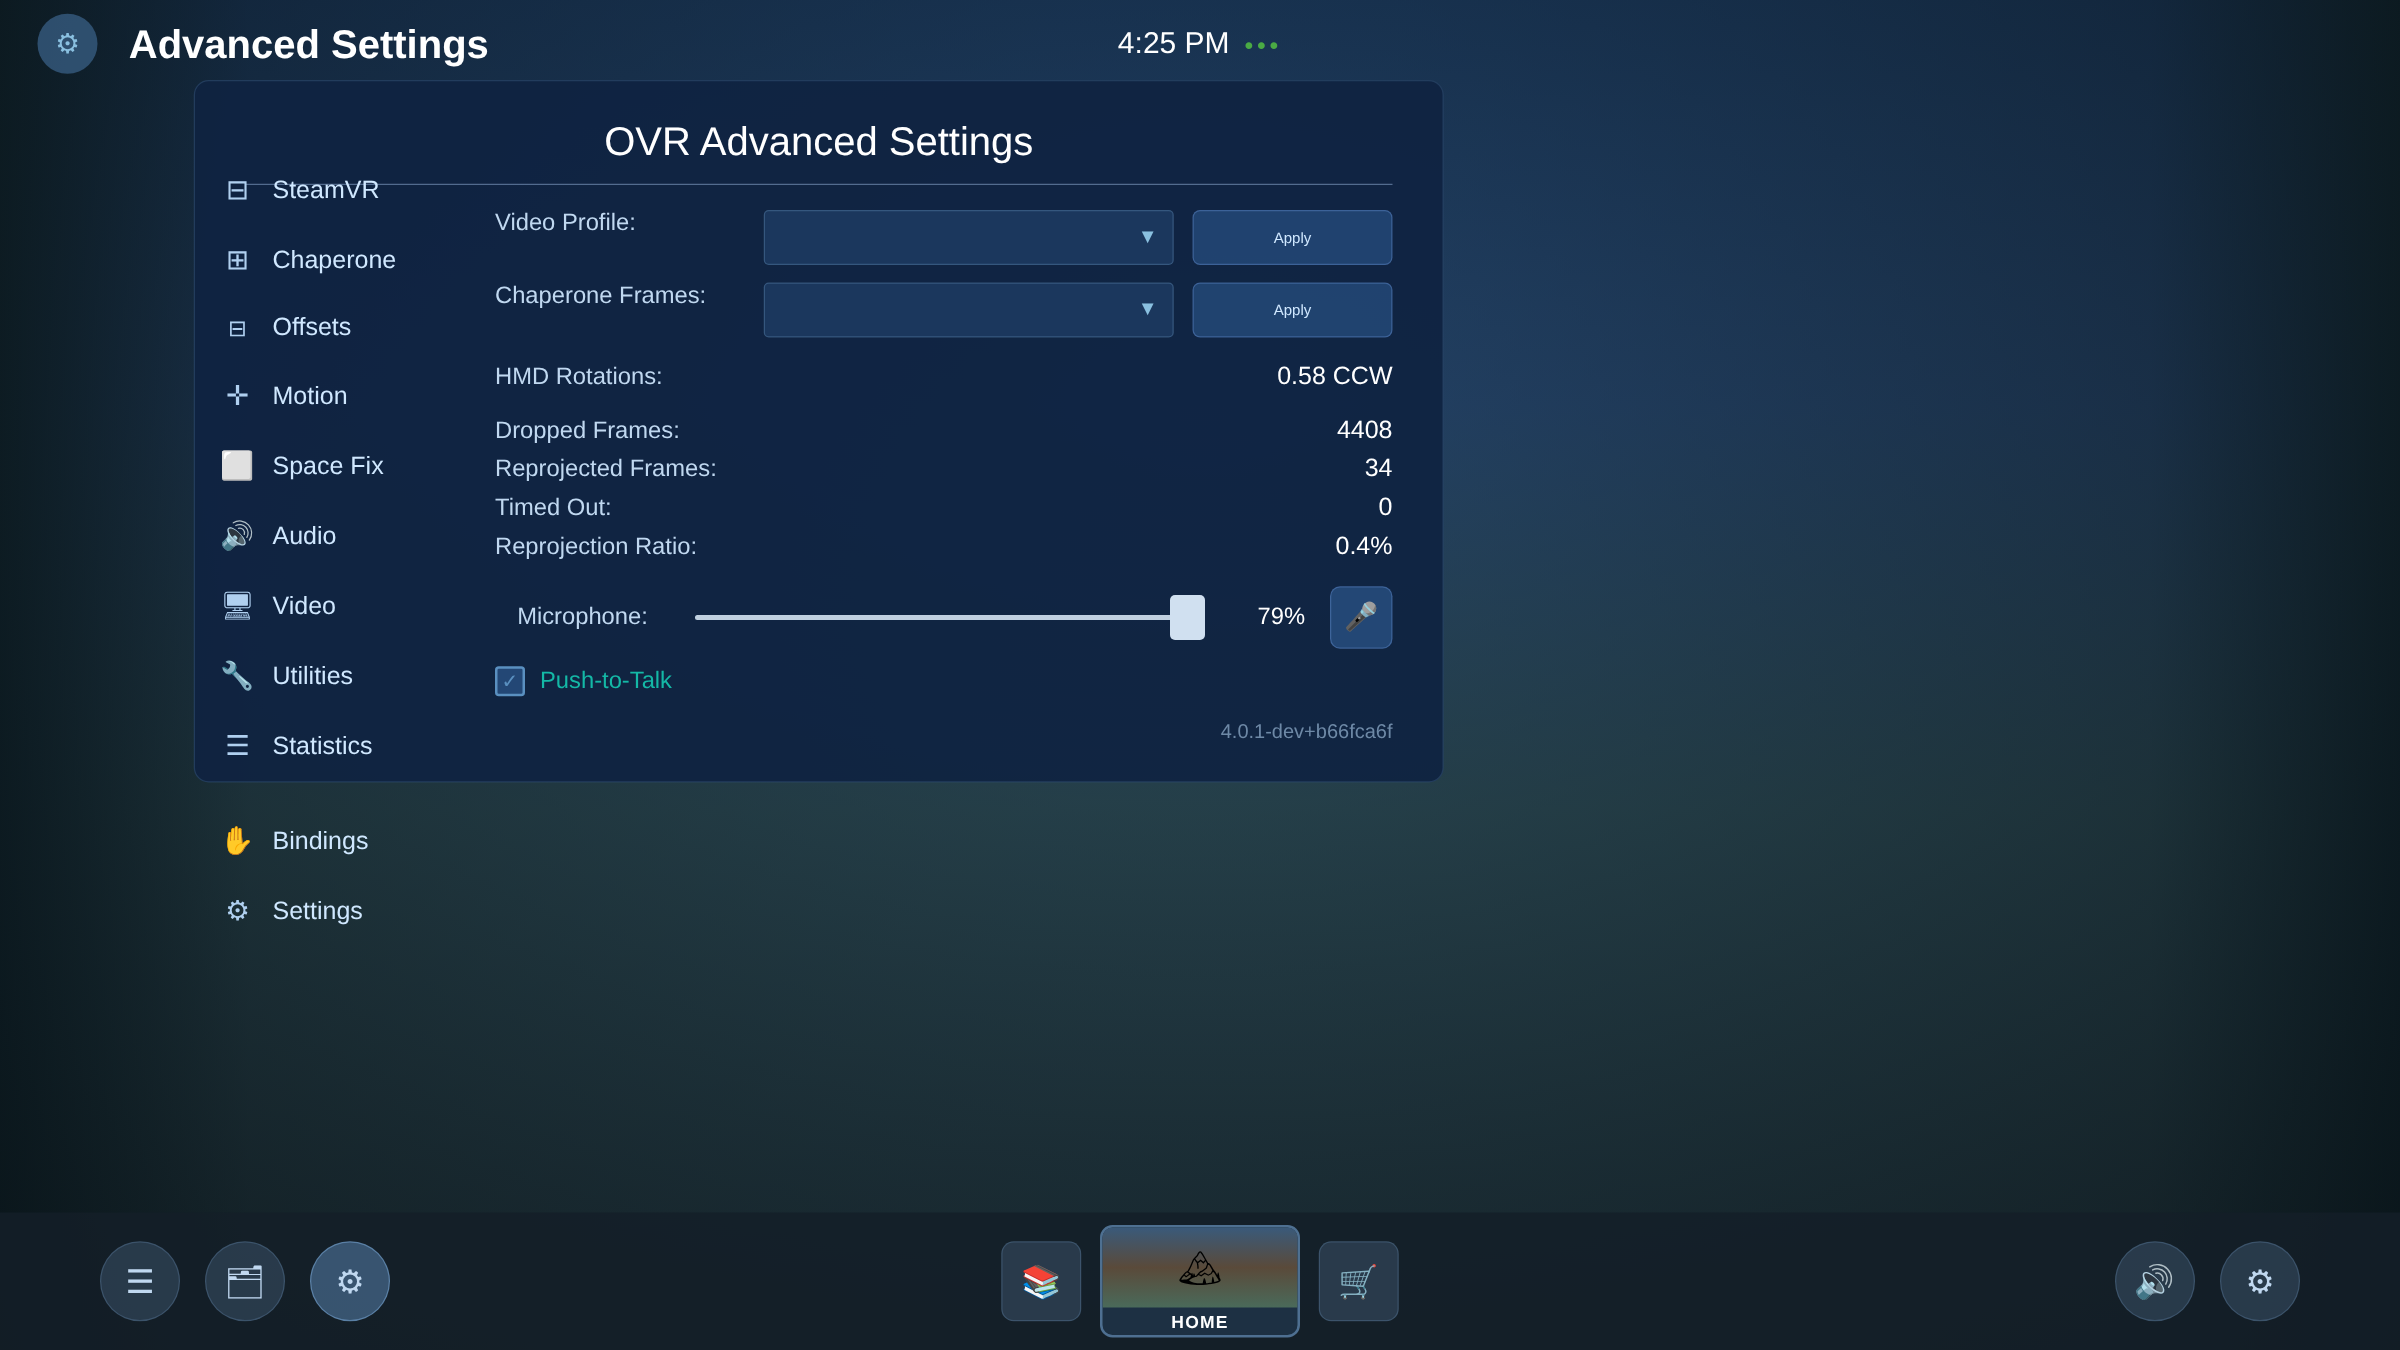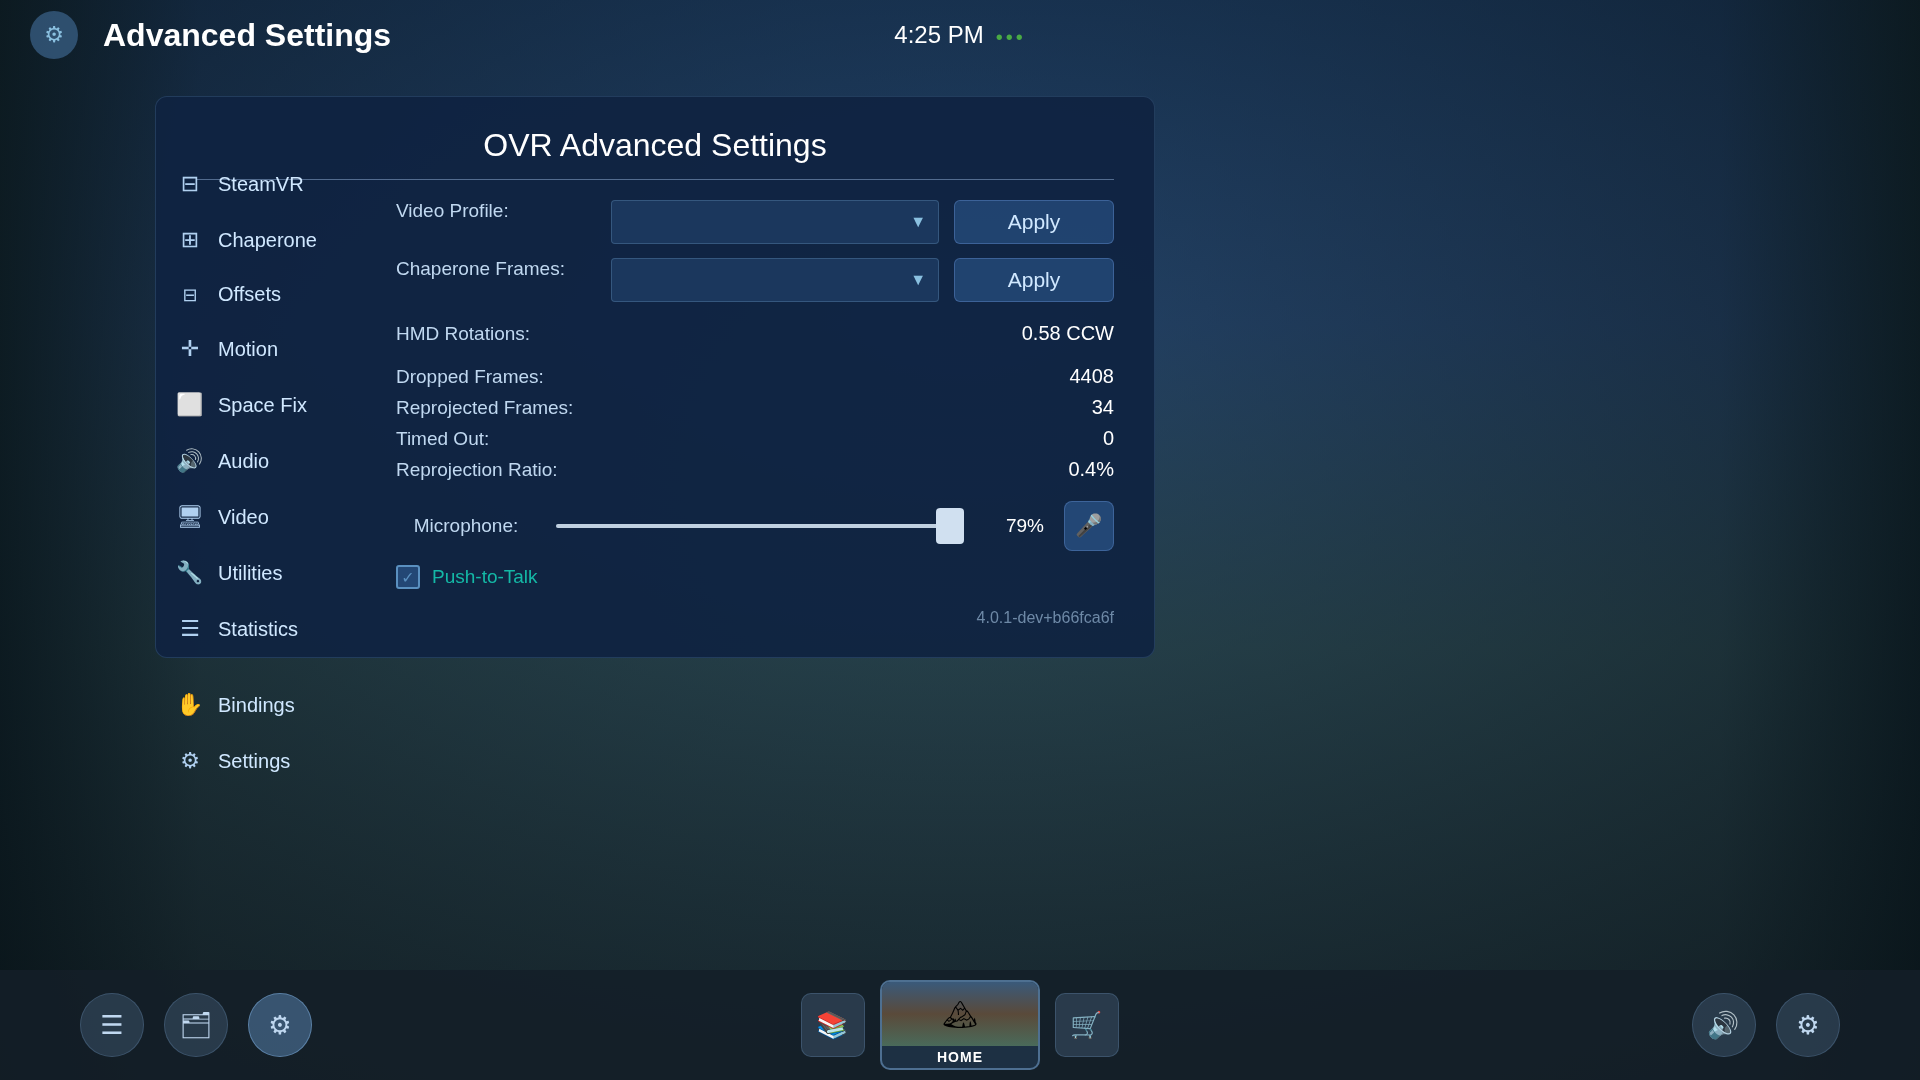--- a/index.html
+++ b/index.html
@@ -75,21 +75,21 @@
     }
     .top-bar-dots {
       color: #4aaa44;
       font-size: 20px;
       letter-spacing: 3px;
     }
 
     
     .main-panel {
       position: absolute;
-      top: 96px;
+      top: 64px;
       left: 155px;
       width: 1000px;
       background: rgba(15, 35, 65, 0.92);
       border-radius: 12px;
       padding: 30px 40px 30px 0;
       z-index: 5;
       border: 1px solid rgba(80,120,160,0.3);
     }
 
     .panel-title {
@@ -171,21 +171,21 @@
       color: #8ac0e0;
       font-size: 16px;
     }
     .apply-btn {
       width: 160px;
       height: 44px;
       background: rgba(40,80,130,0.7);
       border: 1px solid rgba(80,120,180,0.6);
       border-radius: 6px;
       color: #d0e8ff;
-      font-size: 21px;
+      font-size: 12px;
       cursor: pointer;
       display: flex;
       align-items: center;
       justify-content: center;
       flex-shrink: 0;
     }
 
     
     .info-section {
       margin-top: 20px;

